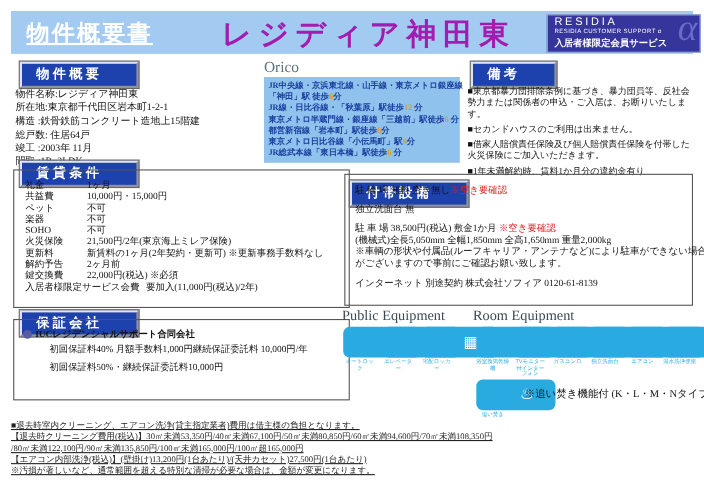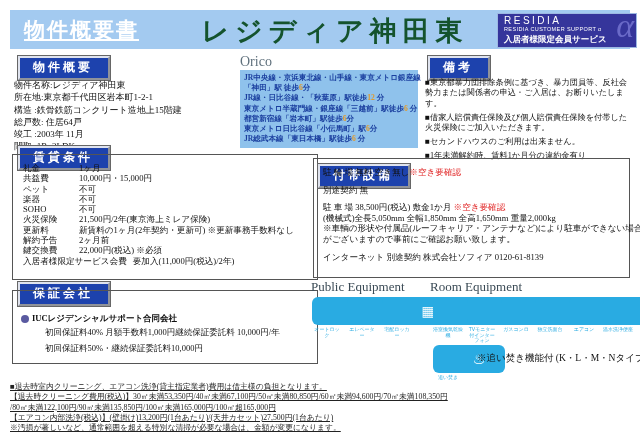--- a/index.html
+++ b/index.html
@@ -4,32 +4,32 @@
 <style>
   html,body{margin:0;padding:0;}
   body{font-family:"Liberation Serif","DejaVu Serif",serif;background:#fff;}
   #page{position:relative;width:640px;height:443px;background:#ffffff;overflow:hidden;}
 
   
   #header-bar{position:absolute;left:10px;top:10px;width:620px;height:39px;background:#a3caf0;}
   #doc-title{position:absolute;left:14px;top:6px;font-size:21px;font-weight:bold;color:#ffffff;
              text-decoration:underline;letter-spacing:2px;}
   #prop-title{position:absolute;left:160px;top:3px;width:330px;text-align:center;font-size:27px;
-              font-weight:bold;color:#14532d;letter-spacing:6px;white-space:nowrap;}
+              font-weight:bold;color:#a21caf;letter-spacing:6px;white-space:nowrap;}
   #residia-logo{position:absolute;left:487px;top:3px;width:138px;height:33px;background:#35359b;
                 border:1px solid #9db8e2;color:#fff;overflow:hidden;}
   #residia-alpha{position:absolute;right:2px;top:-7px;font-size:34px;font-style:italic;color:#6a6ac8;
                  font-family:"Liberation Serif",serif;}
   #residia-brand{position:absolute;left:6px;top:1px;font-size:10px;letter-spacing:2.5px;font-family:"Liberation Sans",sans-serif;}
   #residia-sub{position:absolute;left:6px;top:12px;font-size:5.5px;letter-spacing:0.4px;font-family:"Liberation Sans",sans-serif;}
   #residia-service{position:absolute;left:6px;top:20px;font-size:8.5px;font-weight:bold;white-space:nowrap;}
 
   
   .sechdr{position:absolute;background:#1d42ad;color:#ffffff;font-weight:bold;font-size:12px;
-          padding:1px 15px 2px 13px;border:2px outset #dfe3ee;outline:1px solid #666;
+          padding:1px 31px 2px 13px;border:2px outset #dfe3ee;outline:1px solid #666;
           letter-spacing:3px;font-family:"Liberation Sans",sans-serif;white-space:nowrap;}
 
   
   #overview-rows{position:absolute;left:14px;top:79px;font-size:9px;line-height:12.3px;color:#111;white-space:nowrap;}
 
   
   #access-title{position:absolute;left:240px;top:54px;font-size:14px;color:#5f707c;}
   #access-box{position:absolute;left:240px;top:70px;width:170px;height:72px;background:#8fc2ec;
               padding:3px 4px;font-size:7.6px;line-height:10.2px;font-weight:bold;color:#1b3f9f;white-space:nowrap;}
   #access-box .o{color:#e09a2e;}
@@ -40,21 +40,21 @@
 
   
   #rental-box{position:absolute;left:12px;top:154px;width:304px;height:124px;border:1px solid #555;}
   #rental-rows{position:absolute;left:10px;top:8px;font-size:8.6px;line-height:10.3px;color:#111;white-space:nowrap;}
   #rental-rows .lbl{display:inline-block;width:56px;}
   #rental-rows .widelbl{margin-right:6px;}
 
   
   #guarantor-box{position:absolute;left:12px;top:290px;width:304px;height:72px;border:1px solid #555;}
   #guarantor-list{position:absolute;left:8px;top:5px;font-size:8.5px;color:#111;white-space:nowrap;}
-  .g-name-row{display:flex;align-items:center;gap:3px;margin-top:17px;}
+  .g-name-row{display:flex;align-items:center;gap:3px;margin-top:2px;}
   .iuc-mark{display:inline-block;width:8px;height:8px;background:#5a5aa0;border-radius:50%;}
   .orico-dot{display:inline-block;width:9px;height:9px;background:#f08300;border-radius:50%;}
   .orico-brand{font-weight:bold;font-size:11px;font-family:"Liberation Sans",sans-serif;letter-spacing:0.5px;}
   .g-name{font-weight:bold;}
   .g-detail{margin:2px 0 4px 24px;}
 
   
   #facility-box{position:absolute;left:313px;top:158px;width:315px;height:118px;border:1px solid #555;}
   #facility-lines{position:absolute;left:9px;top:8px;font-size:8.6px;line-height:10.6px;color:#111;white-space:nowrap;}
   #facility-lines .gap{margin-top:7px;}
@@ -111,22 +111,22 @@
       <div class="acc-line"><span>JR線・日比谷線・「秋葉原」駅徒歩</span><span class="o">12</span><span> 分</span></div>
       <div class="acc-line"><span>東京メトロ半蔵門線・銀座線「三越前」駅徒歩</span><span class="o">6</span><span> 分</span></div>
       <div class="acc-line"><span>都営新宿線「岩本町」駅徒歩</span><span class="o">6</span><span>分</span></div>
       <div class="acc-line"><span>東京メトロ日比谷線「小伝馬町」駅</span><span class="o">6</span><span>分</span></div>
       <div class="acc-line"><span>JR総武本線「東日本橋」駅徒歩</span><span class="o">6</span><span> 分</span></div>
     </div>
 
   <div class="sechdr" style="left:428px;top:56px;">備考</div>
   <div id="remarks-list">
       <div class="remark">■東京都暴力団排除条例に基づき、暴力団員等、反社会勢力または関係者の申込・ご入居は、お断りいたします。</div>
+      <div class="remark">■セカンドハウスのご利用は出来ません。</div>
       <div class="remark">■借家人賠償責任保険及び個人賠償責任保険を付帯した火災保険にご加入いただきます。</div>
-      <div class="remark">■セカンドハウスのご利用は出来ません。</div>
       <div class="remark">■1年未満解約時、賃料1か月分の違約金有り</div>
     </div>
 
   <div class="sechdr" style="left:18px;top:146px;">賃貸条件</div>
   <div id="rental-box">
     <div id="rental-rows">
         <div class="row"><span class="lbl">礼金</span><span class="val">1ヶ月</span></div>
         <div class="row"><span class="lbl">共益費</span><span class="val">10,000円・15,000円</span></div>
         <div class="row"><span class="lbl">ペット</span><span class="val">不可</span></div>
         <div class="row"><span class="lbl">楽器</span><span class="val">不可</span></div>
@@ -136,21 +136,21 @@
         <div class="row"><span class="lbl">解約予告</span><span class="val">2ヶ月前</span></div>
         <div class="row"><span class="lbl">鍵交換費</span><span class="val">22,000円(税込) ※必須</span></div>
         <div class="row"><span class="widelbl">入居者様限定サービス会費</span><span class="val">要加入(11,000円(税込)/2年)</span></div>
       </div>
   </div>
 
   <div class="sechdr" style="left:318px;top:164px;">付帯設備</div>
   <div id="facility-box">
     <div id="facility-lines">
         <div><span>駐 輪 場   無料 空き無し</span><span class="red">※空き要確認</span></div>
-        <div class="gap"><span>別途契約   無</span></div>
+        <div class="gap"><span>独立洗面台   無</span></div>
         <div class="gap"><span>駐 車 場   38,500円(税込) 敷金1か月   </span><span class="red">※空き要確認</span></div>
         <div><span>(機械式)全長5,050mm 全幅1,850mm 全高1,650mm 重量2,000kg</span></div>
         <div><span>※車輌の形状や付属品(ルーフキャリア・アンテナなど)により駐車ができない場合</span></div>
         <div><span>がございますので事前にご確認お願い致します。</span></div>
         <div class="gap"><span>インターネット 別途契約 株式会社ソフィア 0120-61-8139</span></div>
       </div>
   </div>
 
   <div class="sechdr" style="left:18px;top:282px;">保証会社</div>
   <div id="guarantor-box">

